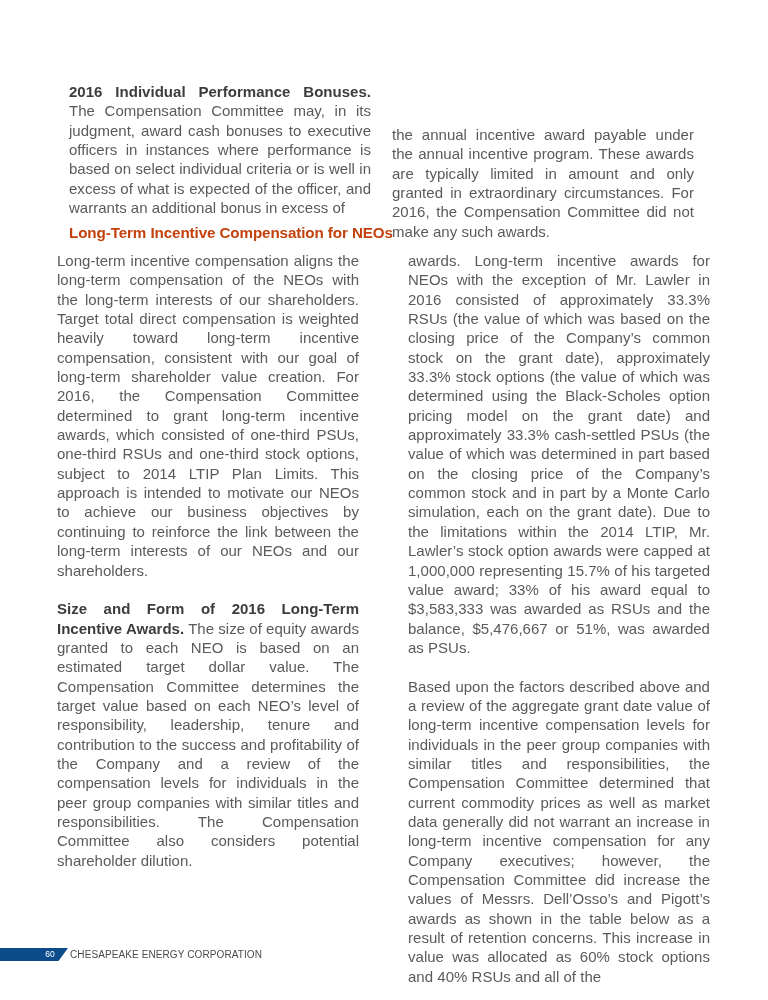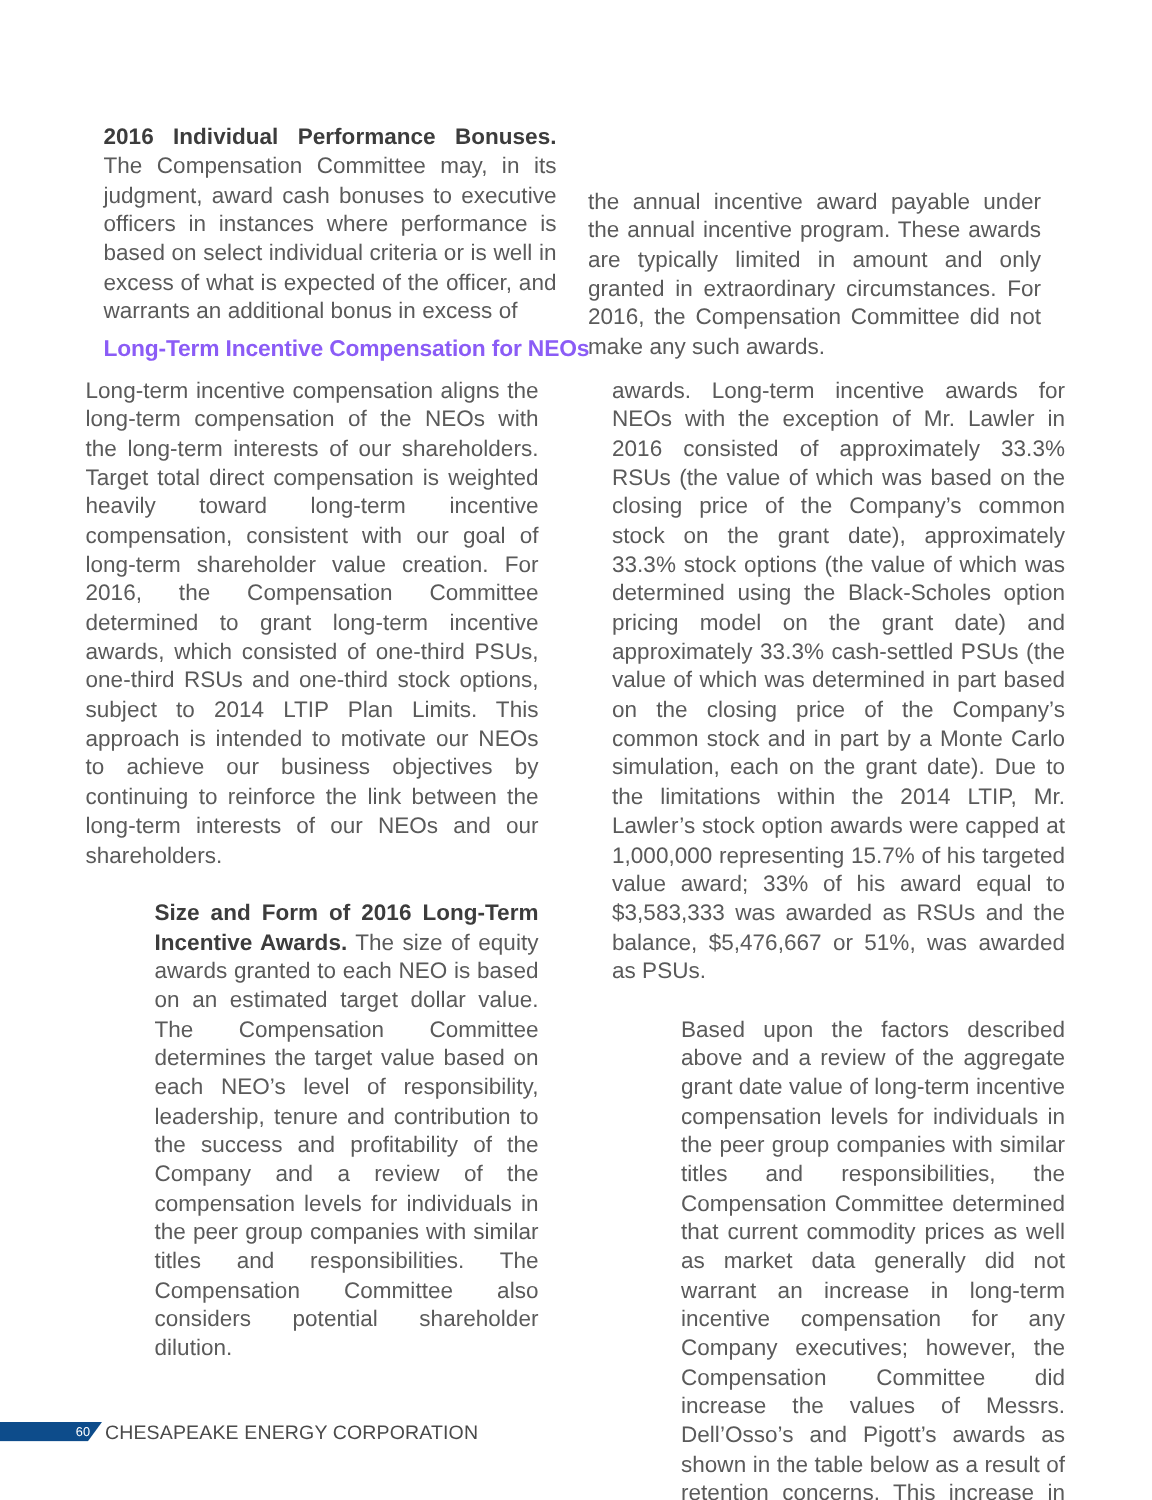--- a/index.html
+++ b/index.html
@@ -22,39 +22,38 @@
       line-height: 19.35px;
       text-align: justify;
       letter-spacing: 0.02px;
     }
     .col p {
       margin: 0;
       hyphens: manual;
     }
     .col p + p {
       margin-top: 19.35px;
-      margin-left: 46px;
     }
     .lead {
       font-weight: bold;
       color: #3c3c3c;
     }
     #col-top-left { left: 69px; top: 82px; }
     #col-top-right { left: 392px; top: 82px; margin-top: 43px; }
     #col-bottom-left { left: 57px; top: 251px; }
     #col-bottom-right { left: 408px; top: 251px; }
 
     .section-heading {
       position: absolute;
       left: 69px;
       top: 224px;
       margin: 0;
       font-size: 15.2px;
       font-weight: bold;
-      color: #8b5cf6;
+      color: #c2410c;
       letter-spacing: -0.1px;
       white-space: nowrap;
     }
 
     .footer {
       position: absolute;
       left: 0;
       top: 948px;
       height: 13px;
       width: 240px;
@@ -71,29 +70,29 @@
     .page-number {
       position: absolute;
       left: 40px;
       top: 0;
       width: 20px;
       height: 13px;
       line-height: 13px;
       font-size: 8.5px;
       font-weight: normal;
       color: #ffffff;
-      text-align: right;
+      text-align: center;
     }
     .company-name {
       position: absolute;
       left: 70px;
       top: 0;
       height: 13px;
       line-height: 13px;
-      font-size: 13px;
+      font-size: 10px;
       color: #4a4a4a;
       letter-spacing: 0.1px;
       white-space: nowrap;
     }
   </style>
 </head>
 <body>
 
 <div class="col" id="col-top-left">
   <p>

